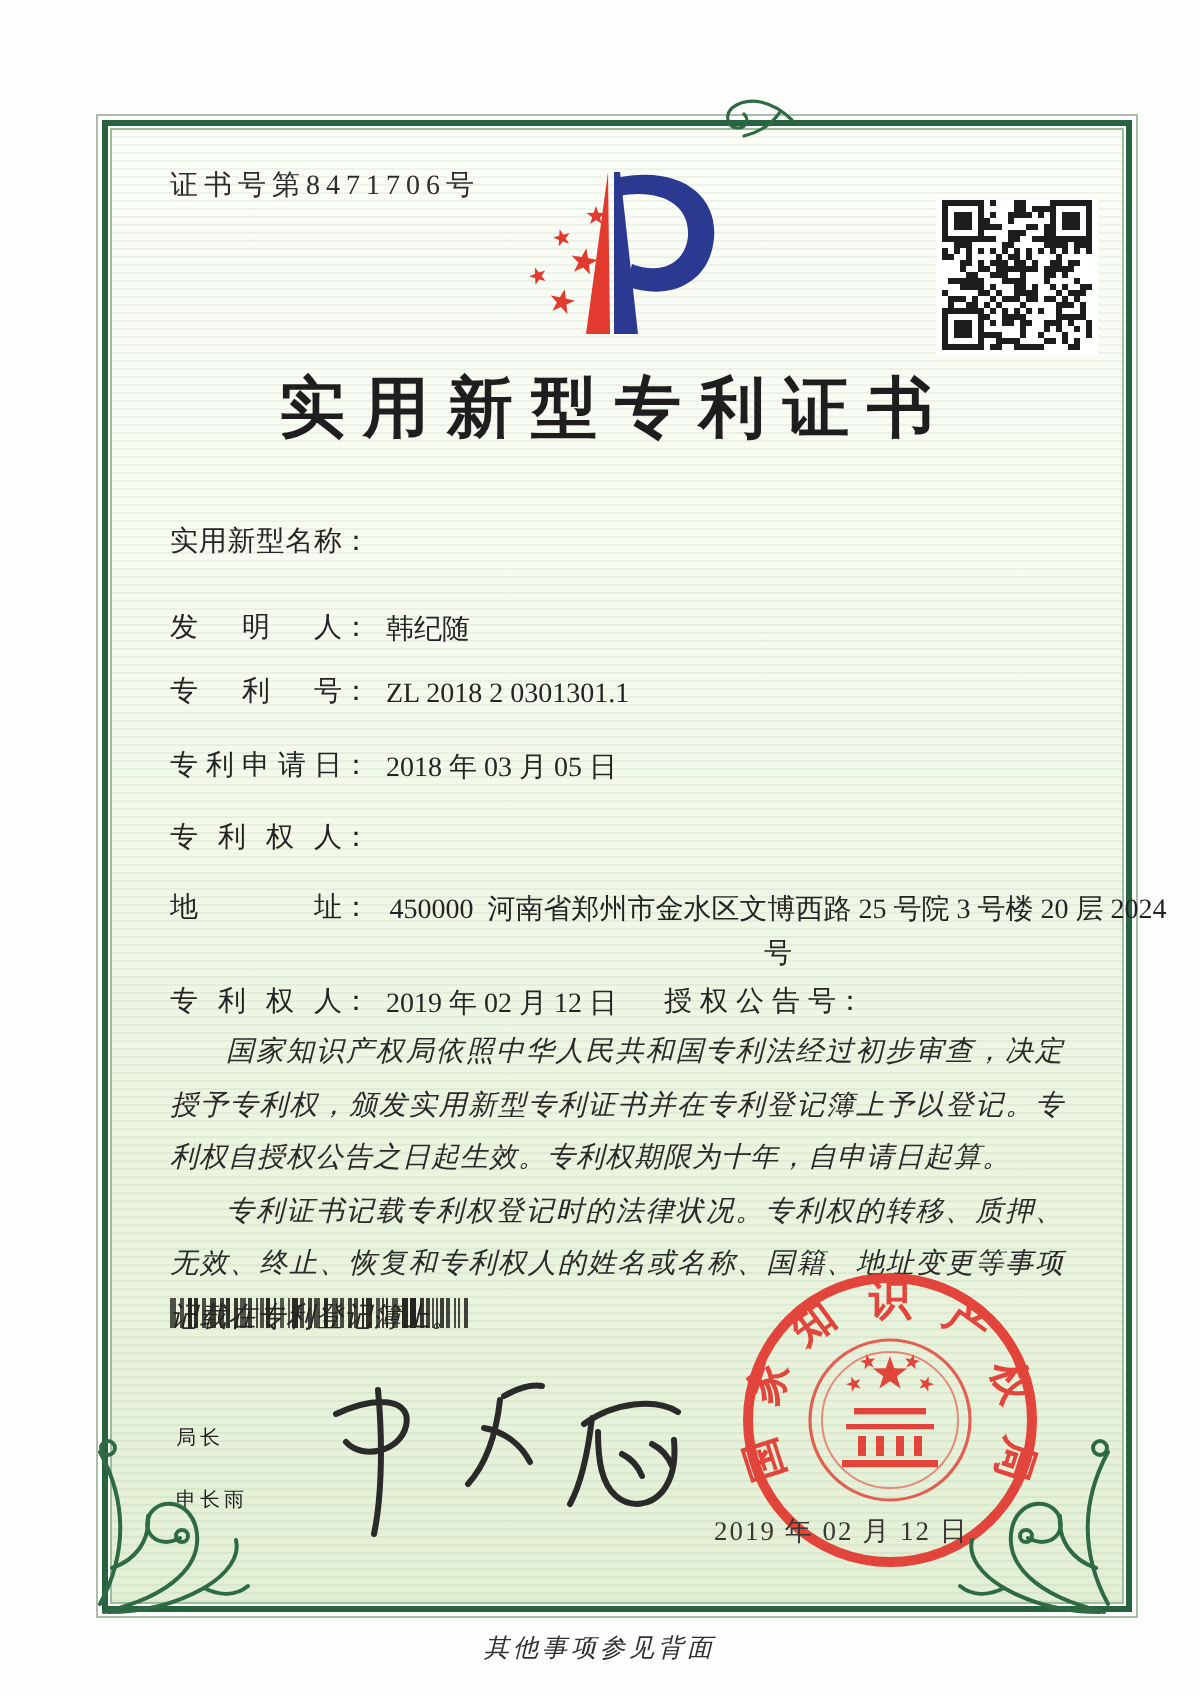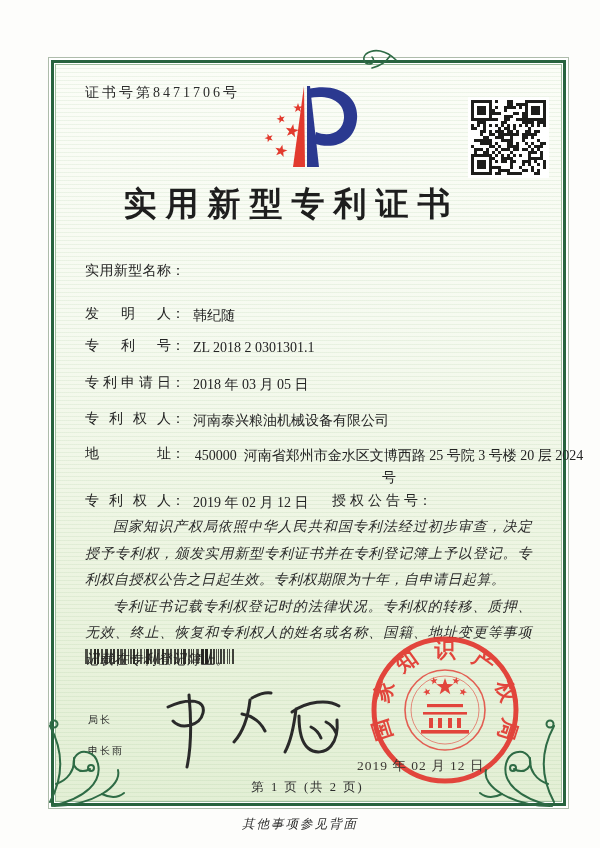--- a/index.html
+++ b/index.html
@@ -20,21 +20,21 @@
   }
   .frame-inner{
     position:absolute;inset:1px;border:1px solid #9dbd9d;
     background:
       repeating-linear-gradient(0deg, rgba(110,165,100,0.10) 0 1px, rgba(0,0,0,0) 1px 4px),
       linear-gradient(180deg,#fbfdf7 0%,#f6faf0 35%,#ecf4e0 70%,#e3efd5 100%);
   }
   
   .cert-no{position:absolute;left:85px;top:84px;font-size:14px;letter-spacing:3px;color:#2c2c2c;}
   .title{
-    position:absolute;left:32px;top:182px;width:519px;text-align:center;
+    position:absolute;left:48px;top:182px;width:519px;text-align:center;
     font-size:33px;font-weight:bold;letter-spacing:9px;color:#1e1e1e;
   }
   .row{position:absolute;left:85px;display:flex;font-size:14px;color:#242424;}
   .lbl{width:86px;text-align:justify;text-align-last:justify;flex:0 0 86px;}
   .colon{flex:0 0 auto;}
   .val{margin-left:8px;white-space:pre-wrap;line-height:22px;}
   .val.narrow{width:392px;text-align:center;}
   .paras{
     position:absolute;left:85px;top:514px;width:447px;
     font-size:14px;line-height:26.5px;color:#2a2a2a;
@@ -439,21 +439,20 @@
     <span class="val">ZL 2018 2 0301301.1</span>
   </div>
   <div class="row" style="top:374px">
     <span class="lbl">专利申请日</span>
       <span class="colon">：</span>
     <span class="val">2018 年 03 月 05 日</span>
   </div>
   <div class="row" style="top:410px">
     <span class="lbl">专利权人</span>
       <span class="colon">：</span>
-    <span class="val">河南泰兴粮油机械设备有限公司</span>
   </div>
   <div class="row" style="top:445px">
     <span class="lbl">地址</span>
       <span class="colon">：</span>
     <span class="val narrow">450000  河南省郑州市金水区文博西路 25 号院 3 号楼 20 层 2024 号</span>
   </div>
   <div class="row" style="top:492px">
     <span class="lbl">专利权人</span>
       <span class="colon">：</span>
     <span class="val">2019 年 02 月 12 日</span>
@@ -573,16 +572,15 @@
     <path d="M10,108 C28,108 44,104 58,96 C70,89 76,80 74,72"></path>
     <circle cx="10" cy="26" r="3.5"></circle>
     <circle cx="47" cy="70" r="3"></circle>
     <path d="M58,96 C66,100 74,100 80,95"></path>
   </svg>
   <svg class="flourish" style="left:360px;top:42px" width="40" height="30" viewBox="0 0 40 30" fill="none" stroke="#2e6b45" stroke-width="1.6" stroke-linecap="round">
     <path d="M36,18 C26,8 14,6 6,12 C2,16 4,22 9,22 C13,22 15,18 12,15"></path>
     <path d="M30,14 C26,20 20,24 12,26"></path>
   </svg>
 
-  <div class="footer-page">第 1 页 (共 2 页)</div>
   <div class="back-note">其他事项参见背面</div>
 
 </div>
 
 </body></html>

